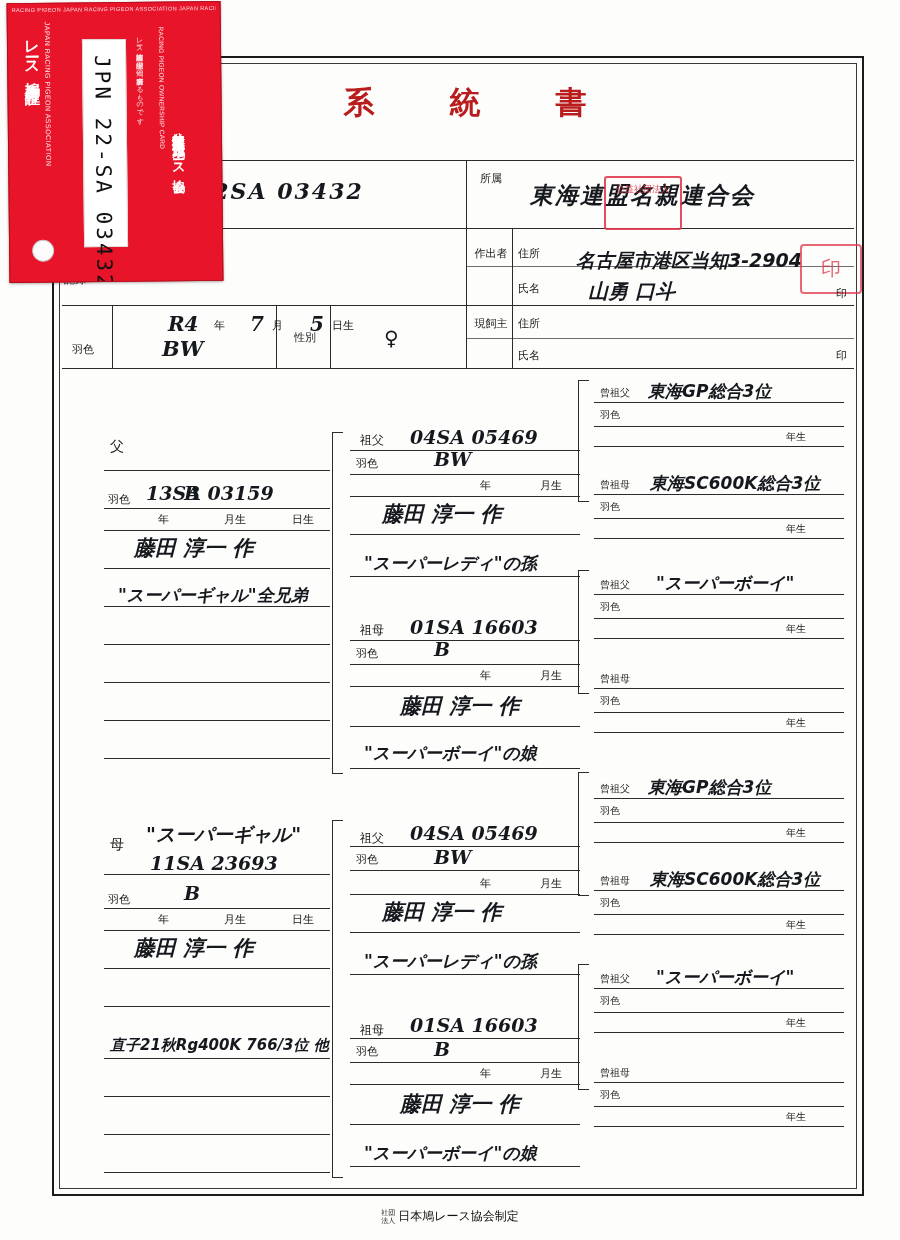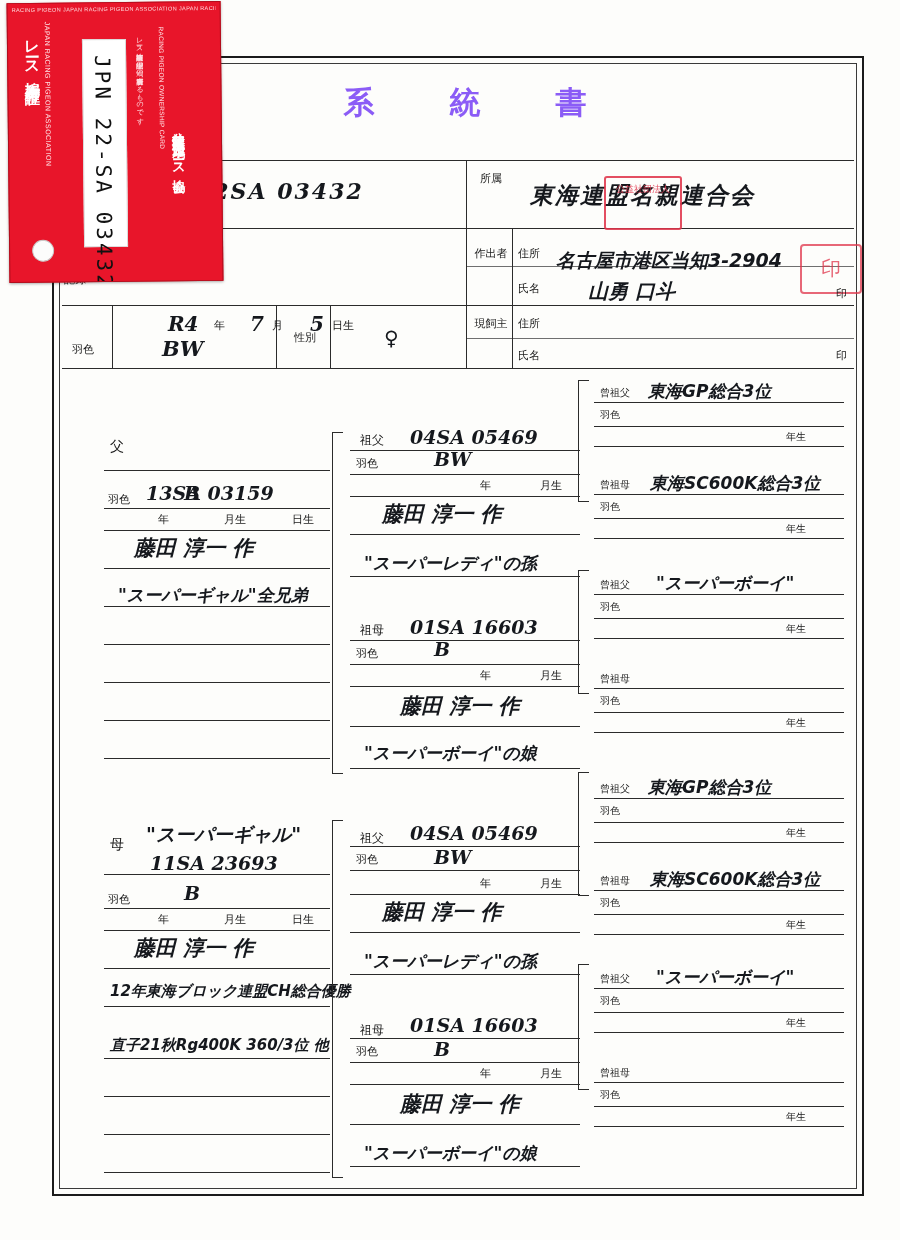--- a/index.html
+++ b/index.html
@@ -42,21 +42,21 @@
     position: absolute;
     left: 300px;
     top: 82px;
     width: 330px;
     text-align: center;
     font-family: "DejaVu Sans", sans-serif;
     font-size: 31px;
     font-weight: bold;
     letter-spacing: 22px;
     text-indent: 22px;
-    color: #8b5cf6;
+    color: #b91c1c;
   }
 
   
   .card {
     position: absolute;
     left: 8px;
     top: 2px;
     width: 212px;
     height: 278px;
     background: #e8152a;
@@ -270,21 +270,21 @@
   <div class="vrule" style="left:330px; top:305px; height:63px;"></div>
   <div class="vrule" style="left:112px; top:305px; height:63px;"></div>
 
   <div class="abs hw-en" style="left:196px; top:178px; font-size:22px; letter-spacing:2px;">22SA 03432</div>
 
   <div class="abs lbl" style="left:476px; top:172px; width:30px; line-height:14px; text-align:center;"><span>所属</span></div>
   <div class="abs hw" style="left:530px; top:180px; font-size:23px; letter-spacing:2px;text-align:center;">東海連盟名親連合会</div>
 
   <div class="abs lbl" style="left:474px; top:246px; width:34px; text-align:center; line-height:15px;"><span>作出者</span></div>
   <div class="abs lbl" style="left:518px; top:246px;">住所</div>
-  <div class="abs hw" style="left:556px; top:248px; font-size:19px;">名古屋市港区当知3-2904</div>
+  <div class="abs hw" style="left:576px; top:248px; font-size:19px;">名古屋市港区当知3-2904</div>
   <div class="abs lbl" style="left:518px; top:281px;">氏名</div>
   <div class="abs hw" style="left:588px; top:278px; font-size:20px;">山勇 口斗</div>
 
   <div class="seal-round" style="left:800px; top:244px;">
     <span>印</span>
   </div>
   <div class="abs seal" style="left:604px; top:176px; width:74px; height:44px; border-radius:3px; padding-top:6px;">
     <span>公益社団法人</span>
   </div>
   <div class="abs lbl" style="left:836px; top:286px;">印</div>
@@ -335,23 +335,22 @@
   <div class="rule" style="left:104px; top:874px; width:226px;"></div>
   <div class="abs lbl" style="left:108px; top:892px;">羽色</div>
   <div class="abs hw-en" style="left:184px; top:882px; font-size:19px;">B</div>
   <div class="rule" style="left:104px; top:908px; width:226px;"></div>
   <div class="abs lbl" style="left:158px; top:912px;">年</div>
   <div class="abs lbl" style="left:224px; top:912px;">月生</div>
   <div class="abs lbl" style="left:292px; top:912px;">日生</div>
   <div class="rule" style="left:104px; top:930px; width:226px;"></div>
   <div class="abs hw" style="left:134px; top:934px; font-size:21px;">藤田 淳一 作</div>
   <div class="rule" style="left:104px; top:968px; width:226px;"></div>
-  <div class="abs hw" style="left:110px; top:982px; font-size:15px;">12年東海ブロック連盟CH総合優勝</div>
   <div class="rule" style="left:104px; top:1006px; width:226px;"></div>
-  <div class="abs hw" style="left:110px; top:1036px; font-size:15px;">直子21秋Rg400K 360/3位 他</div>
+  <div class="abs hw" style="left:110px; top:1036px; font-size:15px;">直子21秋Rg400K 766/3位 他</div>
   <div class="rule" style="left:104px; top:1058px; width:226px;"></div>
   <div class="rule" style="left:104px; top:1096px; width:226px;"></div>
   <div class="rule" style="left:104px; top:1134px; width:226px;"></div>
   <div class="rule" style="left:104px; top:1172px; width:226px;"></div>
 
   <div class="bracket" style="left:332px; top:432px; height:340px;"></div>
   <div class="bracket" style="left:332px; top:820px; height:356px;"></div>
 
   <div class="abs lbl" style="left:360px; top:432px; font-size:12px;">祖父</div>
   <div class="abs hw-en" style="left:410px; top:426px; font-size:19px;">04SA 05469</div>
@@ -483,14 +482,17 @@
     <div class="card-side-text card-title-v">レース鳩所有権証</div>
     <div class="card-side-text card-eng-v">JAPAN RACING PIGEON ASSOCIATION</div>
     <div class="card-side-text card-note-v">レース鳩所有権証は上記欄中の鳩の所有者証明するものです</div>
     <div class="card-side-text card-org-eng-v">RACING PIGEON OWNERSHIP CARD</div>
     <div class="card-side-text card-org-v">公益社団法人 日本鳩レース協会</div>
     <div class="card-number-box"></div>
     <div class="card-number">JPN 22-SA 03432</div>
     <div class="card-hole"></div>
   </div>
 
+  <div class="footer">
+    <span class="tiny">社団<br>法人</span><span>日本鳩レース協会制定</span>
+  </div>
 
 </div>
 
 </body></html>

